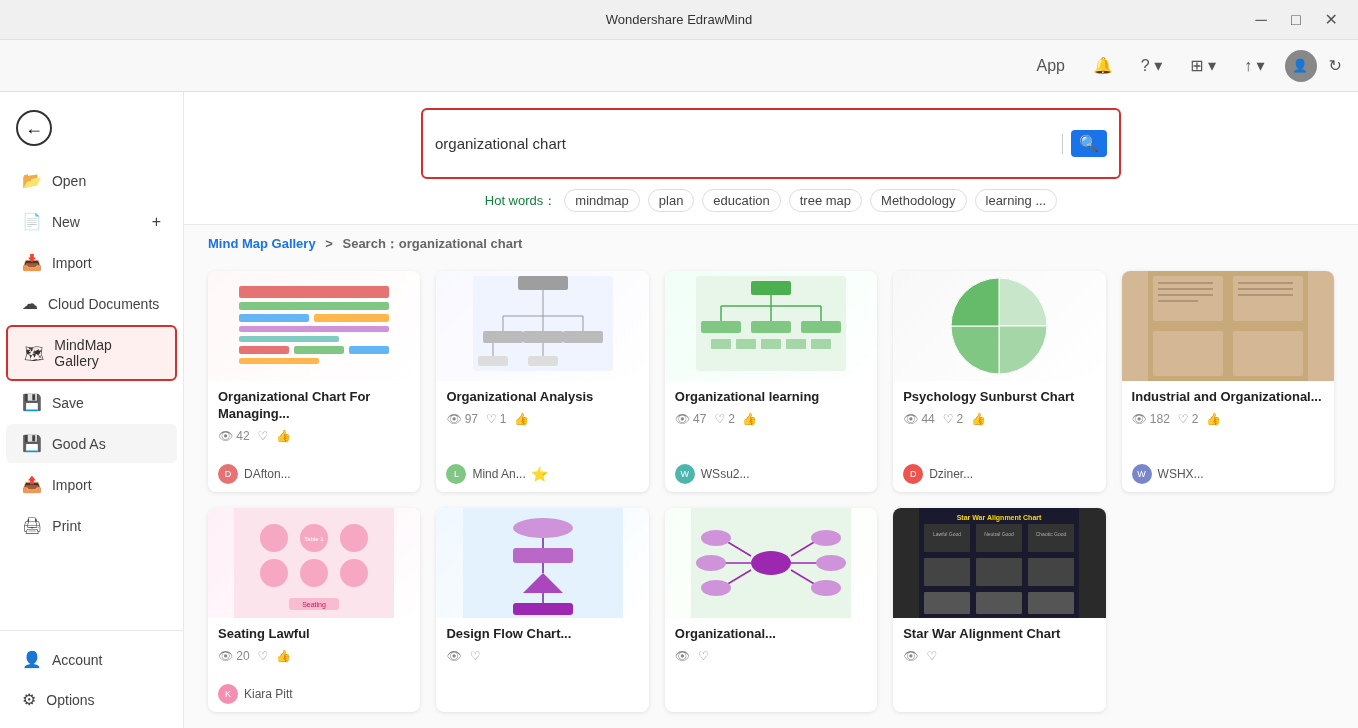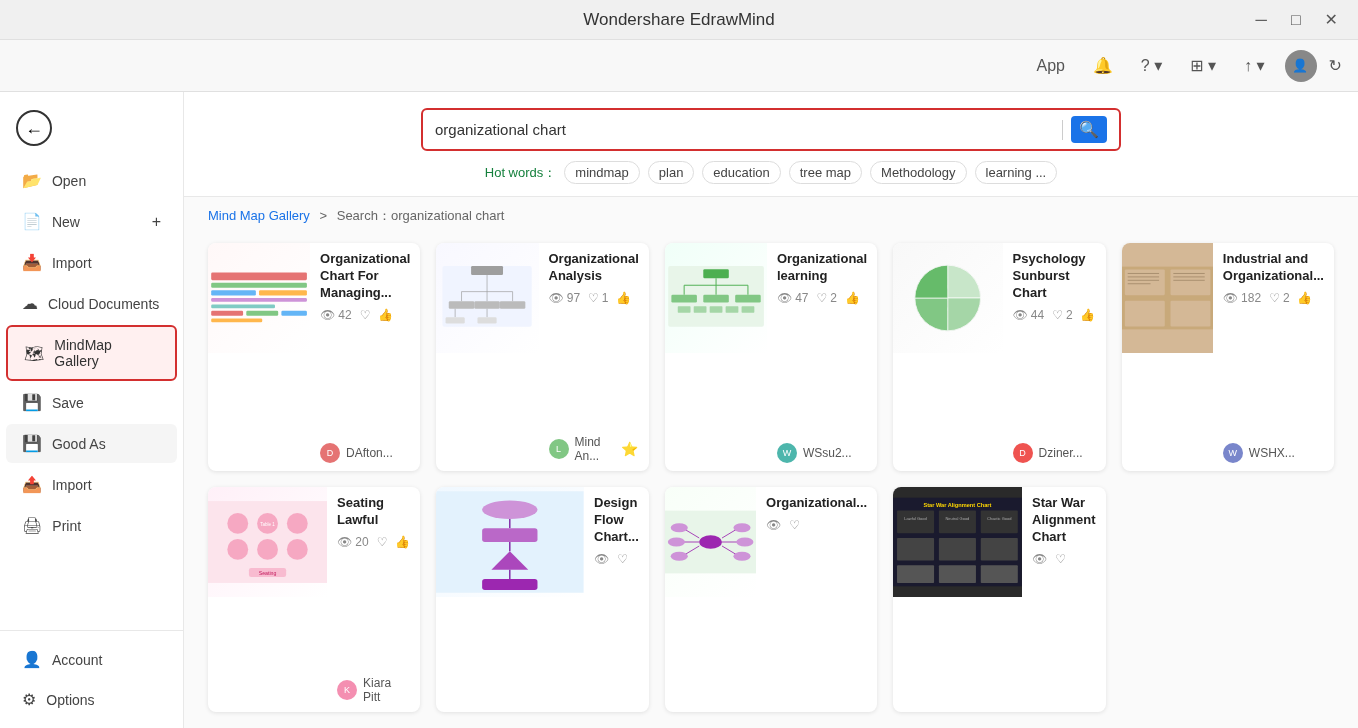--- a/index.html
+++ b/index.html
@@ -9,21 +9,21 @@
     .title-bar {
       height: 40px;
       background: #f0f0f0;
       display: flex;
       align-items: center;
       justify-content: space-between;
       padding: 0 12px;
       border-bottom: 1px solid #e0e0e0;
       flex-shrink: 0;
     }
-    .title-bar-title { font-size: 17px; color: #333; position: absolute; left: 50%; transform: translateX(-50%); }
+    .title-bar-title { font-size: 13px; color: #333; position: absolute; left: 50%; transform: translateX(-50%); }
     .title-bar-right { display: flex; align-items: center; gap: 8px; margin-left: auto; }
     .title-bar-btn { font-size: 16px; cursor: pointer; padding: 4px 8px; color: #555; background: none; border: none; }
 
     
     .top-toolbar {
       height: 52px;
       background: #f8f8f8;
       display: flex;
       align-items: center;
       padding: 0 16px;
@@ -99,21 +99,21 @@
       padding: 16px 24px 12px;
       border-bottom: 1px solid #e8e8e8;
       flex-shrink: 0;
     }
     .search-box-wrapper {
       border: 2px solid #d32f2f;
       border-radius: 6px;
       display: flex;
       align-items: center;
       background: #fff;
-      padding: 6px 12px;
+      padding: 20px 12px;
       max-width: 700px;
       margin: 0 auto;
     }
     .search-input {
       flex: 1;
       border: none;
       outline: none;
       font-size: 15px;
       color: #333;
       background: transparent;
@@ -140,40 +140,42 @@
       background: #fff;
     }
 
     
     .breadcrumb-bar {
       padding: 10px 24px;
       font-size: 13px;
       color: #666;
       flex-shrink: 0;
       background: #fafafa;
+      font-weight: bold;
     }
     .breadcrumb-link { color: #1a73e8; cursor: pointer; }
     .breadcrumb-sep { margin: 0 6px; }
 
     
     .gallery-grid {
       display: grid;
       grid-template-columns: repeat(5, 1fr);
       gap: 16px;
       padding: 8px 24px 16px;
       overflow-y: auto;
       flex: 1;
     }
     .gallery-card {
       background: #fff;
       border-radius: 8px;
       overflow: hidden;
       box-shadow: 0 1px 4px rgba(0,0,0,0.1);
       cursor: pointer;
       display: flex;
+      flex-direction: column;
     }
     .card-thumbnail {
       width: 100%;
       height: 110px;
       background: #e8f0fe;
       display: flex;
       align-items: center;
       justify-content: center;
       overflow: hidden;
       position: relative;

